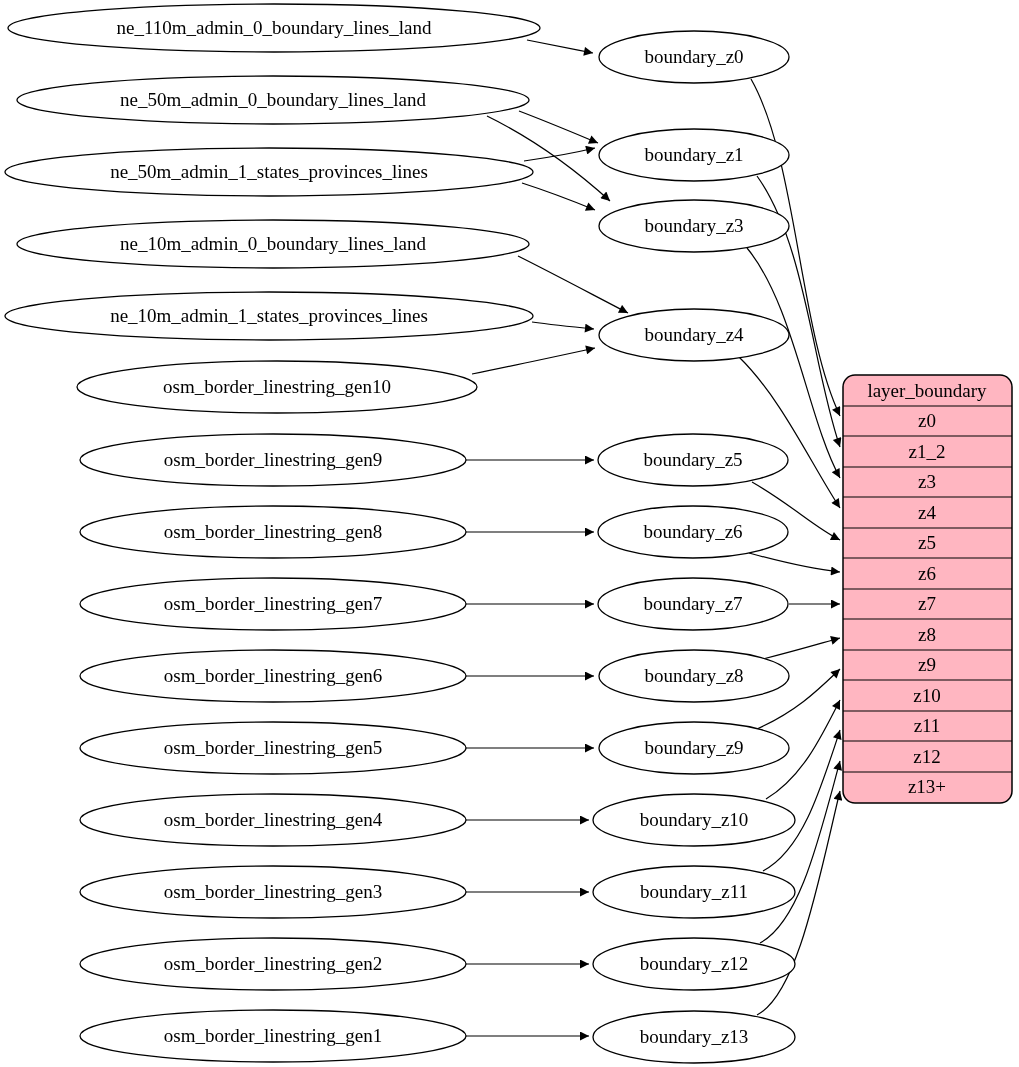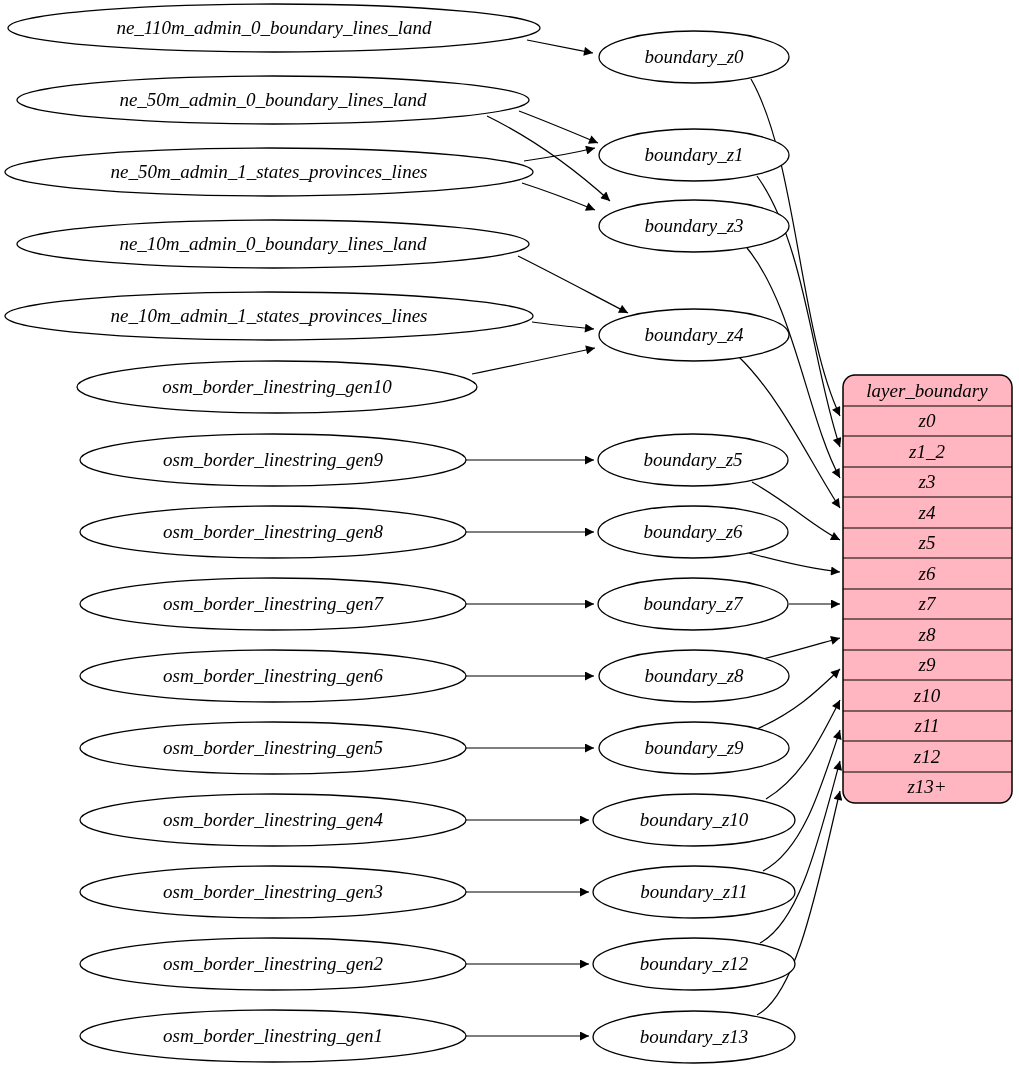--- a/index.html
+++ b/index.html
@@ -1,16 +1,16 @@
 <!DOCTYPE html>
 <html><head>
 <meta charset="utf-8">
 <style>
   html, body { margin: 0; padding: 0; background: #ffffff; }
-  .canvas { width: 1019px; height: 1067px; position: relative; font-style: italic; }
+  .canvas { width: 1019px; height: 1067px; position: relative; }
   svg { display: block; }
   svg text {
     font-family: "Liberation Serif", "DejaVu Serif", serif;
     font-size: 19px;
     fill: #000000;
   }
   .node ellipse { fill: #ffffff; stroke: #000000; stroke-width: 1.3; }
   .node text, .tbl text { text-anchor: middle; }
   .edge { fill: none; stroke: #000000; stroke-width: 1.2; }
   .tbl-box { fill: #ffb6c1; stroke: #000000; stroke-width: 1.5; }

